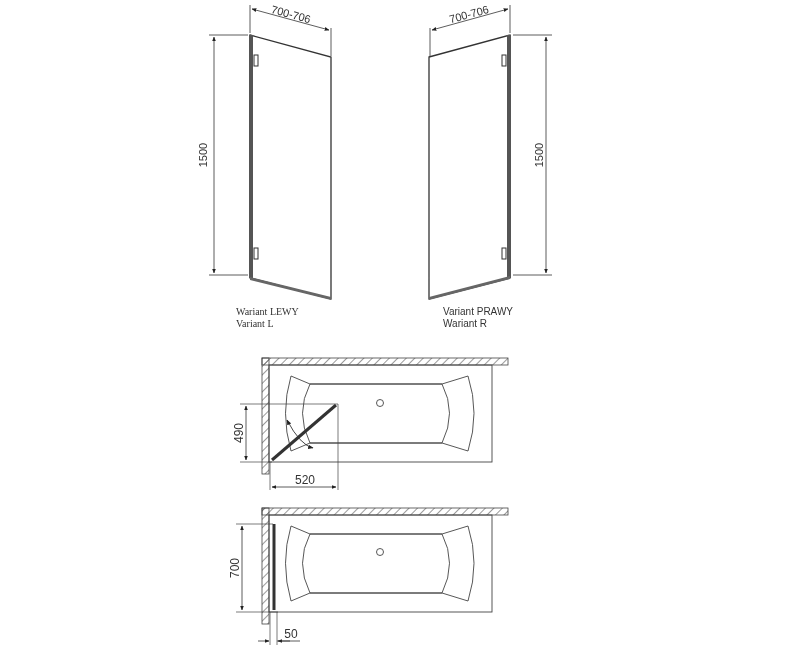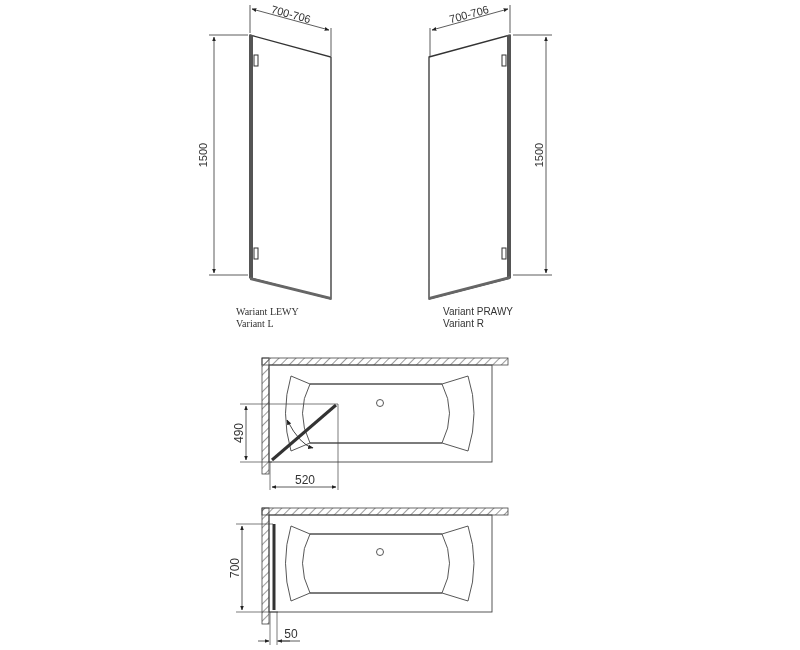--- a/index.html
+++ b/index.html
@@ -115,14 +115,14 @@
   <text class="dimtxt" x="239" y="568" font-size="12" transform="rotate(-90 239 568)" text-anchor="middle">700</text>
   <text class="dimtxt" x="291" y="638" font-size="12" text-anchor="middle">50</text>
 </svg>
 
 <div class="lbl" style="left:236px; top:306px;font-family:Liberation Serif, serif;">
   <div>Wariant LEWY</div>
   <div>Variant L</div>
 </div>
 <div class="lbl" style="left:443px; top:306px;">
   <div>Variant PRAWY</div>
-  <div>Variant R</div>
+  <div>Wariant R</div>
 </div>
 
 </body></html>

